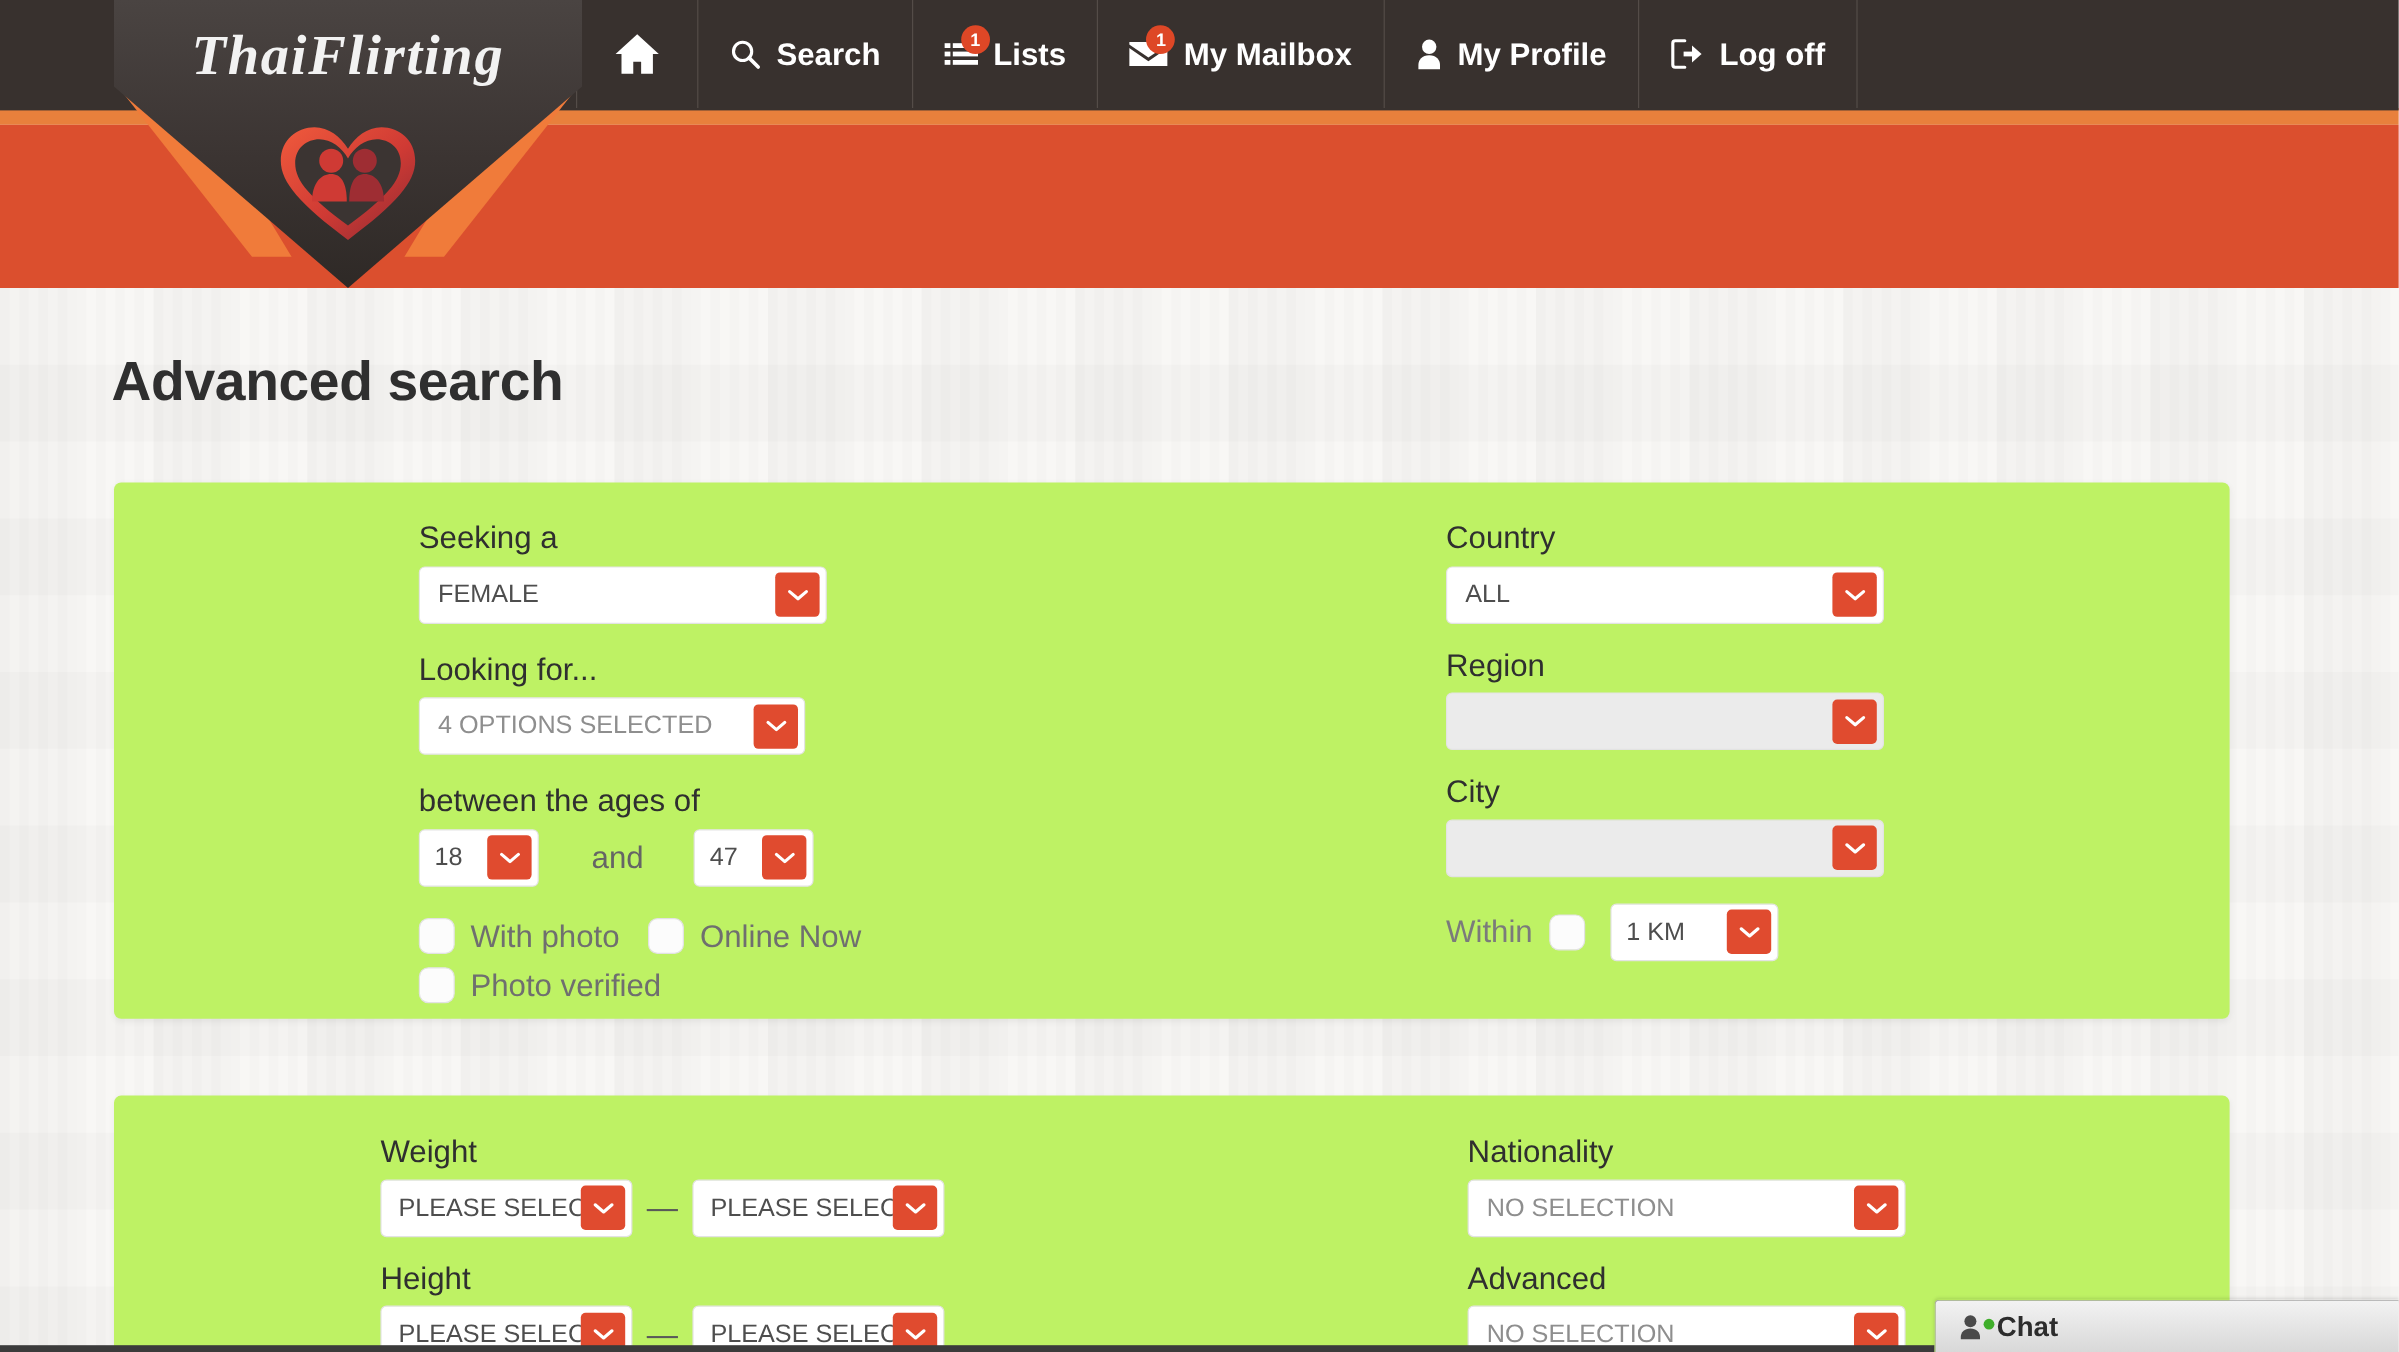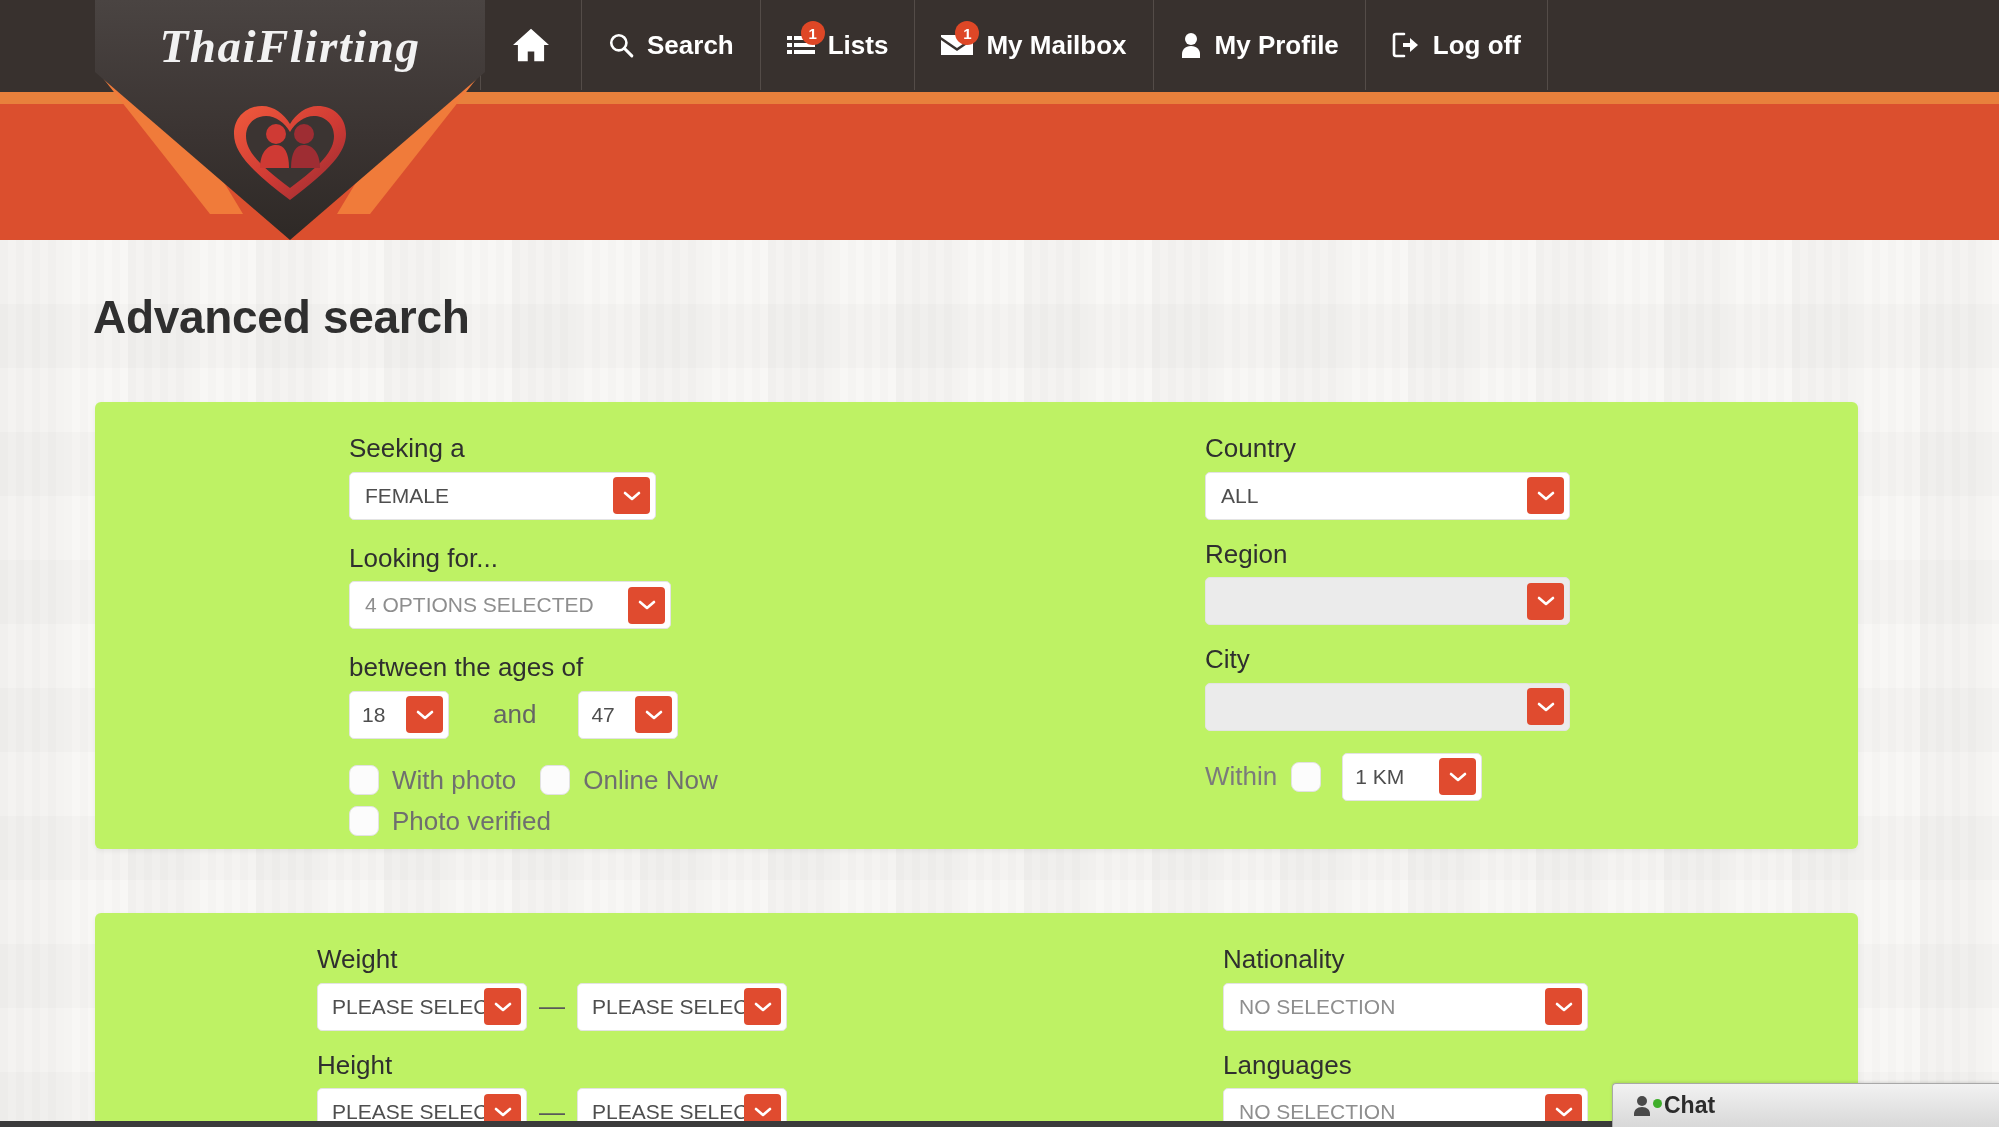--- a/index.html
+++ b/index.html
@@ -163,21 +163,21 @@
     flex: 0 0 auto;
     width: 37px; height: 37px;
     background: #e04b2f;
     border-radius: 4px;
     display: flex;
     align-items: center;
     justify-content: center;
   }
   .sel-arrow svg { display: block; }
 
-  .sel.w-seeking { width: 307px; }
+  .sel.w-seeking { width: 340px; }
   .sel.w-looking { width: 322px; }
   .sel.w-age     { width: 100px; padding-left: 12px; }
   .sel.w-country { width: 365px; }
   .sel.w-region  { width: 365px; }
   .sel.w-within  { width: 140px; padding-left: 12px; }
   .sel.w-half    { width: 210px; padding-left: 14px; }
   .sel.w-nat     { width: 365px; }
 
   .row { display: flex; align-items: center; }
   .and-text { font-size: 26px; color: #656565; margin: 0 42px 0 44px; }
@@ -545,21 +545,21 @@
           <span class="sel-val light">NO SELECTION</span>
           <span class="sel-arrow">
             <svg width="18" height="12" viewBox="0 0 18 12">
                 <path d="M2 3l7 6 7-6" fill="none" stroke="#fff" stroke-width="2.6" stroke-linecap="round" stroke-linejoin="round"></path>
               </svg>
           </span>
         </div>
       </div>
 
       <div class="mt-18">
-        <div class="field-label">Languages</div>
+        <div class="field-label">Advanced</div>
         <div class="sel w-nat">
           <span class="sel-val light">NO SELECTION</span>
           <span class="sel-arrow">
             <svg width="18" height="12" viewBox="0 0 18 12">
                 <path d="M2 3l7 6 7-6" fill="none" stroke="#fff" stroke-width="2.6" stroke-linecap="round" stroke-linejoin="round"></path>
               </svg>
           </span>
         </div>
       </div>
 

